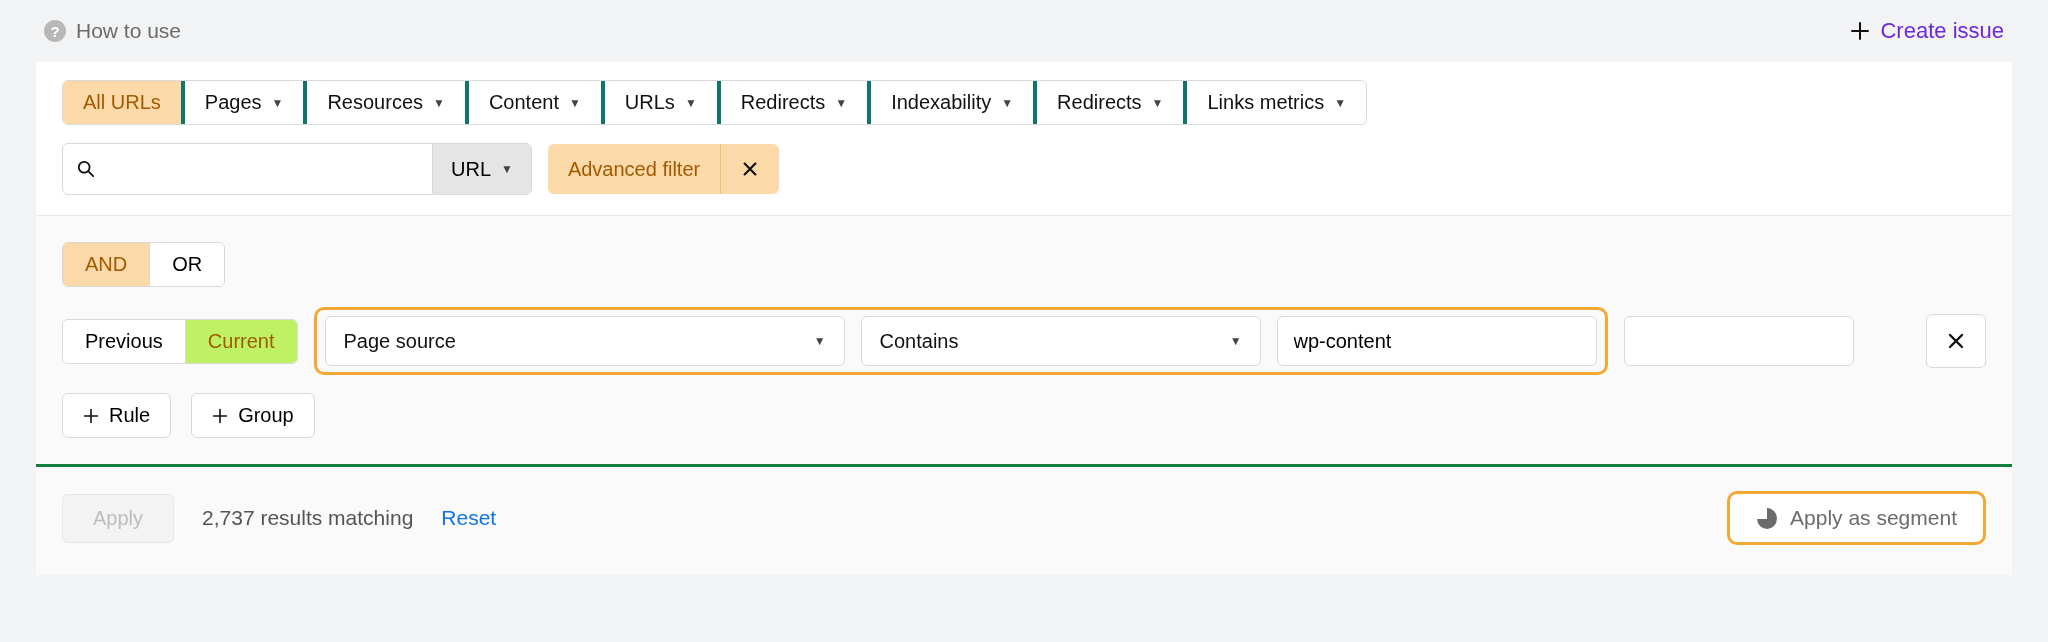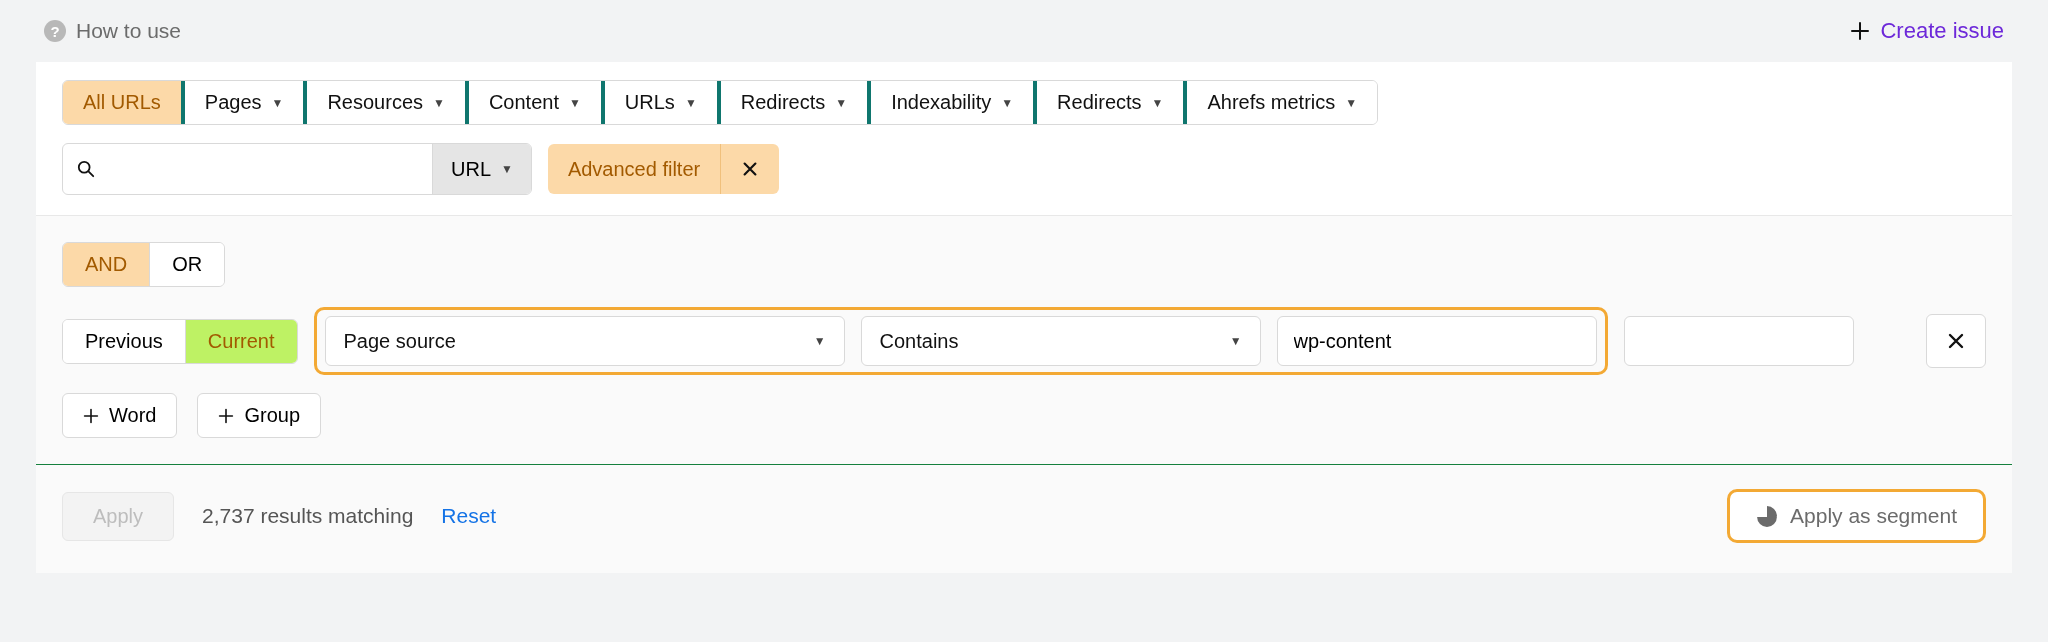--- a/index.html
+++ b/index.html
@@ -258,21 +258,21 @@
     border-radius: 6px;
     padding: 10px 20px;
     font-size: 20px;
     display: flex; align-items: center; gap: 10px;
     cursor: pointer;
   }
 
   .footer {
     background: #fafafa;
     margin: 0 36px;
-    border-top: 1px solid #15803d;
+    border-top: 3px solid #15803d;
     padding: 24px 26px 30px 26px;
     display: flex;
     align-items: center;
     justify-content: space-between;
   }
   .footer-left {
     display: flex; align-items: center; gap: 28px;
   }
   .apply-btn {
     background: #f3f3f3;
@@ -348,21 +348,21 @@
           </button>
           <button class="seg-btn">
             <span>Indexability</span>
             <span class="caret">▼</span>
           </button>
           <button class="seg-btn">
             <span>Redirects</span>
             <span class="caret">▼</span>
           </button>
           <button class="seg-btn">
-            <span>Ahrefs metrics</span>
+            <span>Links metrics</span>
             <span class="caret">▼</span>
           </button>
         </div>
     </div>
 
     <div class="row2" style="padding-bottom:20px;">
       <div class="search-group">
         <div class="search-box">
           <span>
             <svg width="18" height="18" viewBox="0 0 20 20">
@@ -427,21 +427,21 @@
       </button>
     </div>
 
     <div class="add-row">
       <button class="add-btn">
         <span>
           <svg width="16" height="16" viewBox="0 0 20 20">
               <path d="M10 2v16M2 10h16" stroke="#111" stroke-width="2" stroke-linecap="round"></path>
             </svg>
         </span>
-        <span>Word</span>
+        <span>Rule</span>
       </button>
       <button class="add-btn">
         <span>
           <svg width="16" height="16" viewBox="0 0 20 20">
               <path d="M10 2v16M2 10h16" stroke="#111" stroke-width="2" stroke-linecap="round"></path>
             </svg>
         </span>
         <span>Group</span>
       </button>
     </div>

